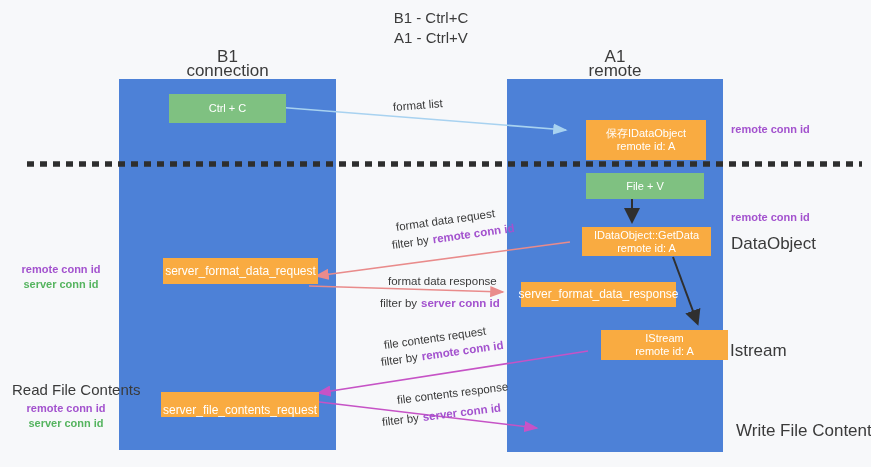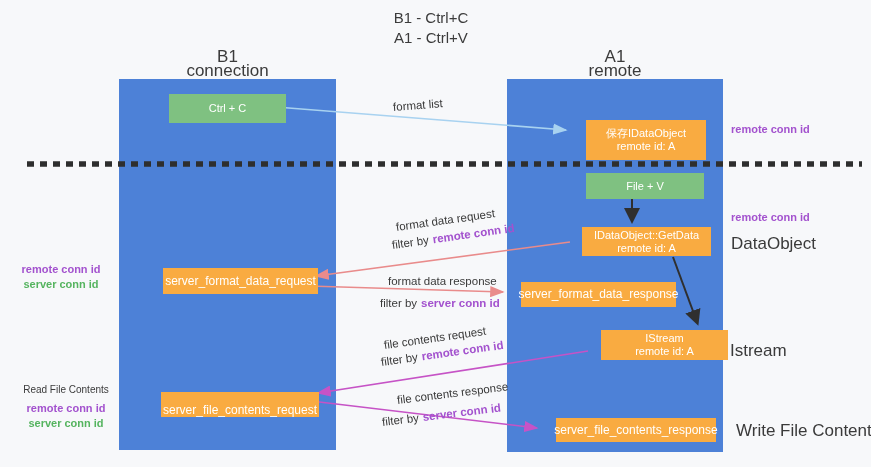--- a/index.html
+++ b/index.html
@@ -23,21 +23,21 @@
   .flow-label { font-size:11.5px; white-space:nowrap; color:#3a3a3a; }
   .tilt8 { transform:rotate(-8deg); transform-origin:left center; }
   .tilt7 { transform:rotate(-7deg); transform-origin:left center; }
   .tilt5 { transform:rotate(-4.5deg); transform-origin:left center; }
   .key-purple { color:#a352ce; font-weight:bold; }
   .key-green { color:#55b45f; font-weight:bold; }
   .filter-prefix { margin-right:4px; }
   .side-label { font-size:17px; white-space:nowrap; }
   .side-label.bold-purple { color:#a352ce; font-weight:bold; font-size:11px; }
   .side-group { text-align:center; font-size:11px; line-height:15px; white-space:nowrap; }
-  .side-group .plain { color:#3a3a3a; font-size:10px; }
+  .side-group .plain { color:#3a3a3a; font-size:15px; }
   svg.overlay { position:absolute; left:0; top:0; pointer-events:none; }
 </style>
 </head>
 <body>
 
 <div id="canvas">
 
   <div class="abs title">
     <div>B1 - Ctrl+C</div>
     <div>A1 - Ctrl+V</div>
@@ -81,21 +81,21 @@
     <line x1="570" y1="242" x2="316" y2="276" stroke="#e98b8b" stroke-width="1.6" marker-end="url(#m-salmon)"></line>
     <line x1="309" y1="286" x2="503" y2="292" stroke="#e98b8b" stroke-width="1.6" marker-end="url(#m-salmon)"></line>
 
     <line x1="588" y1="351" x2="318" y2="393" stroke="#c653c6" stroke-width="1.6" marker-end="url(#m-magenta)"></line>
     <line x1="311" y1="401" x2="537" y2="428" stroke="#c653c6" stroke-width="1.6" marker-end="url(#m-magenta)"></line>
   </svg>
 
   <div class="abs node green" style="left:158px; top:94px; width:117px; height:29px;">
     <div>Ctrl + C</div>
   </div>
-  <div class="abs node orange msg" style="left:152px; top:268px; width:155px; height:26px;">
+  <div class="abs node orange msg" style="left:152px; top:258px; width:155px; height:26px;">
     <div>server_format_data_request</div>
   </div>
   <div class="abs node orange msg" style="left:150px; top:392px; width:158px; height:25px;justify-content:flex-end;">
     <div>server_file_contents_request</div>
   </div>
 
   <div class="abs node orange" style="left:575px; top:120px; width:120px; height:40px;">
     <div>保存IDataObject</div>
     <div>remote id: A</div>
   </div>
@@ -105,23 +105,20 @@
   <div class="abs node orange" style="left:571px; top:227px; width:129px; height:29px;">
     <div>IDataObject::GetData</div>
     <div>remote id: A</div>
   </div>
   <div class="abs node orange msg" style="left:510px; top:282px; width:155px; height:25px;">
     <div>server_format_data_response</div>
   </div>
   <div class="abs node orange" style="left:590px; top:330px; width:127px; height:30px;">
     <div>IStream</div>
     <div>remote id: A</div>
-  </div>
-  <div class="abs node orange msg" style="left:545px; top:418px; width:160px; height:24px;">
-    <div>server_file_contents_response</div>
   </div>
 
   <div class="abs flow-label tilt5" style="left:393px; top:101px;">format list</div>
 
   <div class="abs flow-label tilt8" style="left:396px; top:221px;">format data request</div>
   <div class="abs flow-label tilt8" style="left:392px; top:239px;">
     <span class="filter-prefix">filter by</span><span class="key-purple">remote conn id</span>
   </div>
 
   <div class="abs flow-label" style="left:388px; top:275px;">format data response</div>

